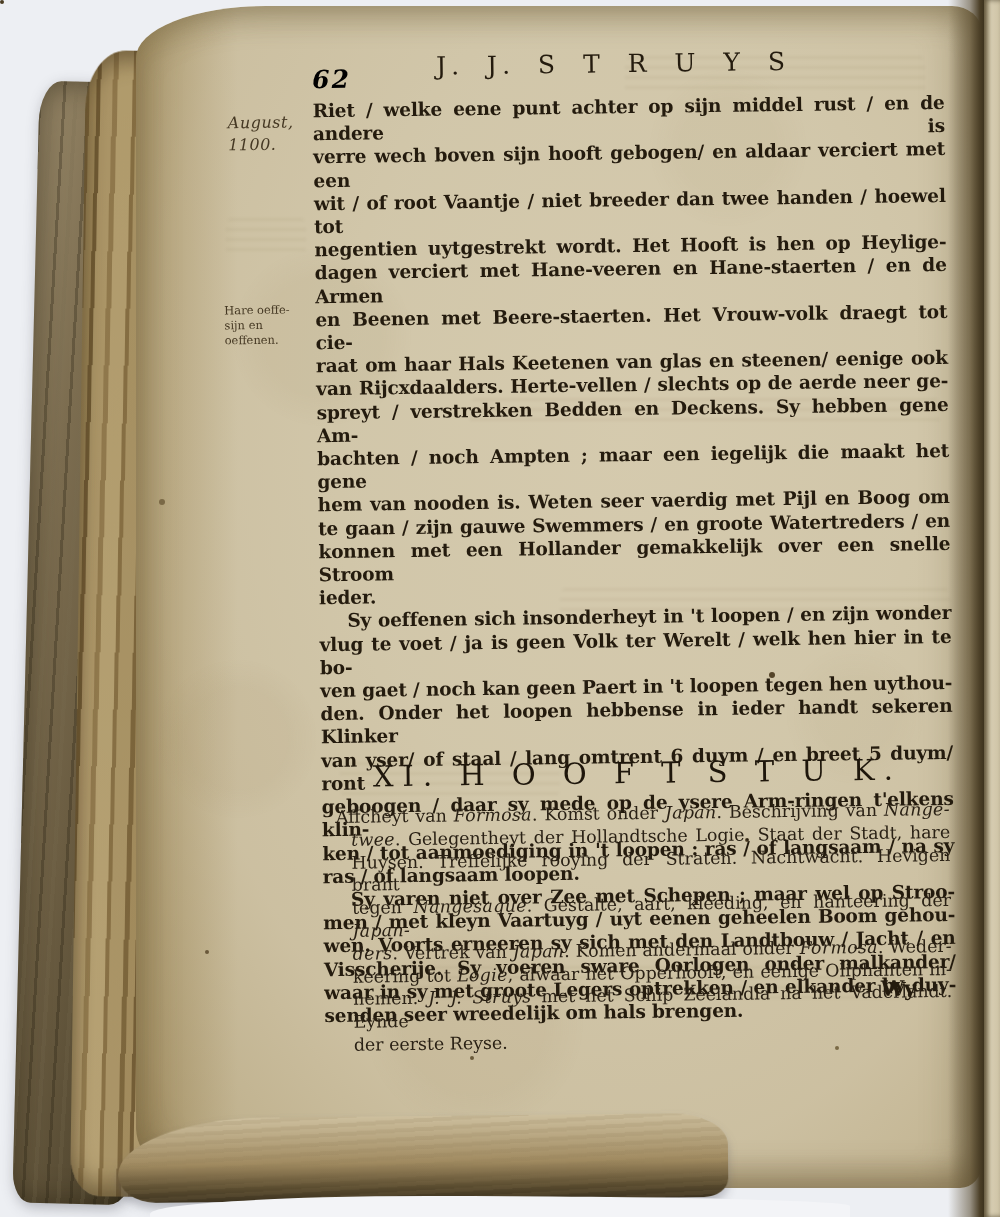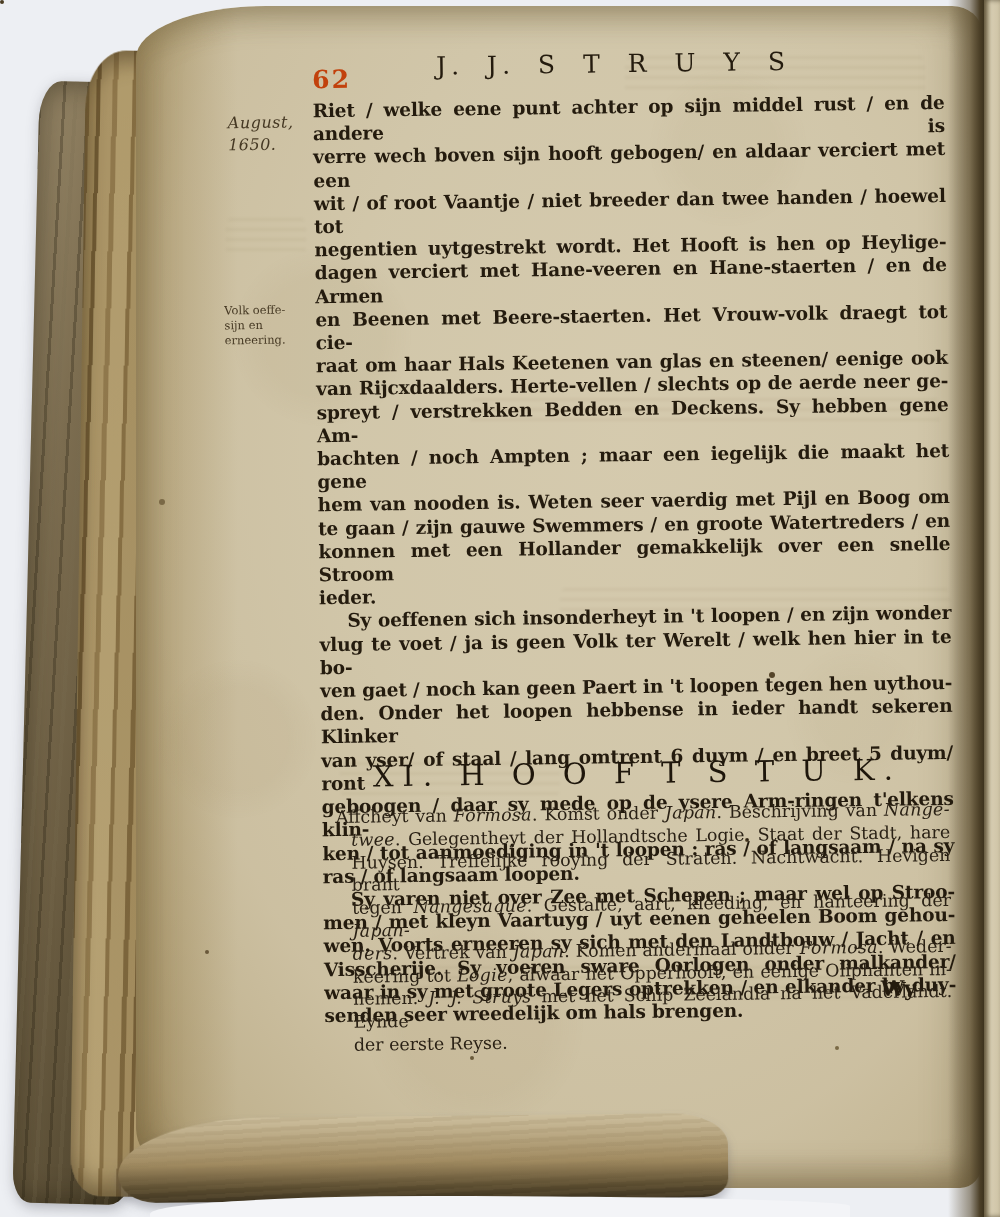--- a/index.html
+++ b/index.html
@@ -79,21 +79,21 @@
     opacity:.12;filter:blur(1.6px);border-radius:6px;
   }
 
   .speckles{left:0;top:0;width:4px;height:4px;border-radius:50%;background:#4a3c22;
     box-shadow:770px 673px 0 1px #55452a, 745px 838px 0 0 #5a4a2e, 470px 1056px 0 0 #6a5a3a,
                160px 500px 0 1px #7a6946, 205px 950px 0 0 #6a583a, 835px 1046px 0 0 #7a6946;}
 
   
   .text-layer{left:0;top:0;width:1000px;height:1217px;transform:rotate(-.75deg);transform-origin:560px 520px;color:#241b0e;}
 
-  .page-number{left:318px;top:62px;width:60px;font-size:25px;font-weight:bold;letter-spacing:2px;color:#c2410c;}
+  .page-number{left:318px;top:62px;width:60px;font-size:25px;font-weight:bold;letter-spacing:2px;color:#000000;font-style:italic;}
   .running-header{left:420px;top:50px;width:400px;text-align:center;font-size:25px;letter-spacing:7px;word-spacing:6px;color:#241b0e;}
 
   .margin-note{color:#453823;}
   .margin-note-date{left:233px;top:108px;width:75px;font-size:16px;line-height:22px;font-style:italic;letter-spacing:.5px;}
   .margin-note-topic{left:227px;top:299px;width:80px;font-size:11.5px;line-height:15px;}
 
   .body-text{left:318px;top:96px;width:632px;font-weight:bold;font-size:18.6px;line-height:23.2px;letter-spacing:-.2px;}
   .bl-line{text-align:justify;text-align-last:justify;white-space:normal;}
   .para .bl-line:last-child{text-align-last:left;}
   .para.indent .bl-line:first-child{text-indent:28px;}
@@ -127,26 +127,26 @@
 <div class="abs ghost" style="left:350px;top:966px;width:560px;height:34px;"></div>
 <div class="abs speckles"></div>
 
 <div class="abs text-layer">
 
   <div class="abs page-number">62</div>
   <div class="abs running-header">J. J.  S T R U Y S</div>
 
   <div class="abs margin-note margin-note-date">
       <div class="mn-line"><span>August,</span></div>
-      <div class="mn-line"><span>1650.</span></div>
+      <div class="mn-line"><span>1100.</span></div>
     </div>
   <div class="abs margin-note margin-note-topic">
-      <div class="mn-line"><span>Volk oeffe-</span></div>
+      <div class="mn-line"><span>Hare oeffe-</span></div>
       <div class="mn-line"><span>sijn en</span></div>
-      <div class="mn-line"><span>erneering.</span></div>
+      <div class="mn-line"><span>oeffenen.</span></div>
     </div>
 
   <div class="abs body-text">
     <div class="para">
         <div class="bl-line"><span>Riet / welke eene punt achter op sijn middel rust /  en de andere is</span></div>
         <div class="bl-line"><span>verre wech boven sijn hooft gebogen/ en aldaar verciert met een</span></div>
         <div class="bl-line"><span>wit / of root Vaantje / niet breeder dan twee handen / hoewel tot</span></div>
         <div class="bl-line"><span>negentien uytgestrekt wordt.  Het Hooft is hen op Heylige-</span></div>
         <div class="bl-line"><span>dagen verciert met Hane-veeren en Hane-staerten / en de Armen</span></div>
         <div class="bl-line"><span>en Beenen met Beere-staerten.  Het Vrouw-volk draegt tot cie-</span></div>

